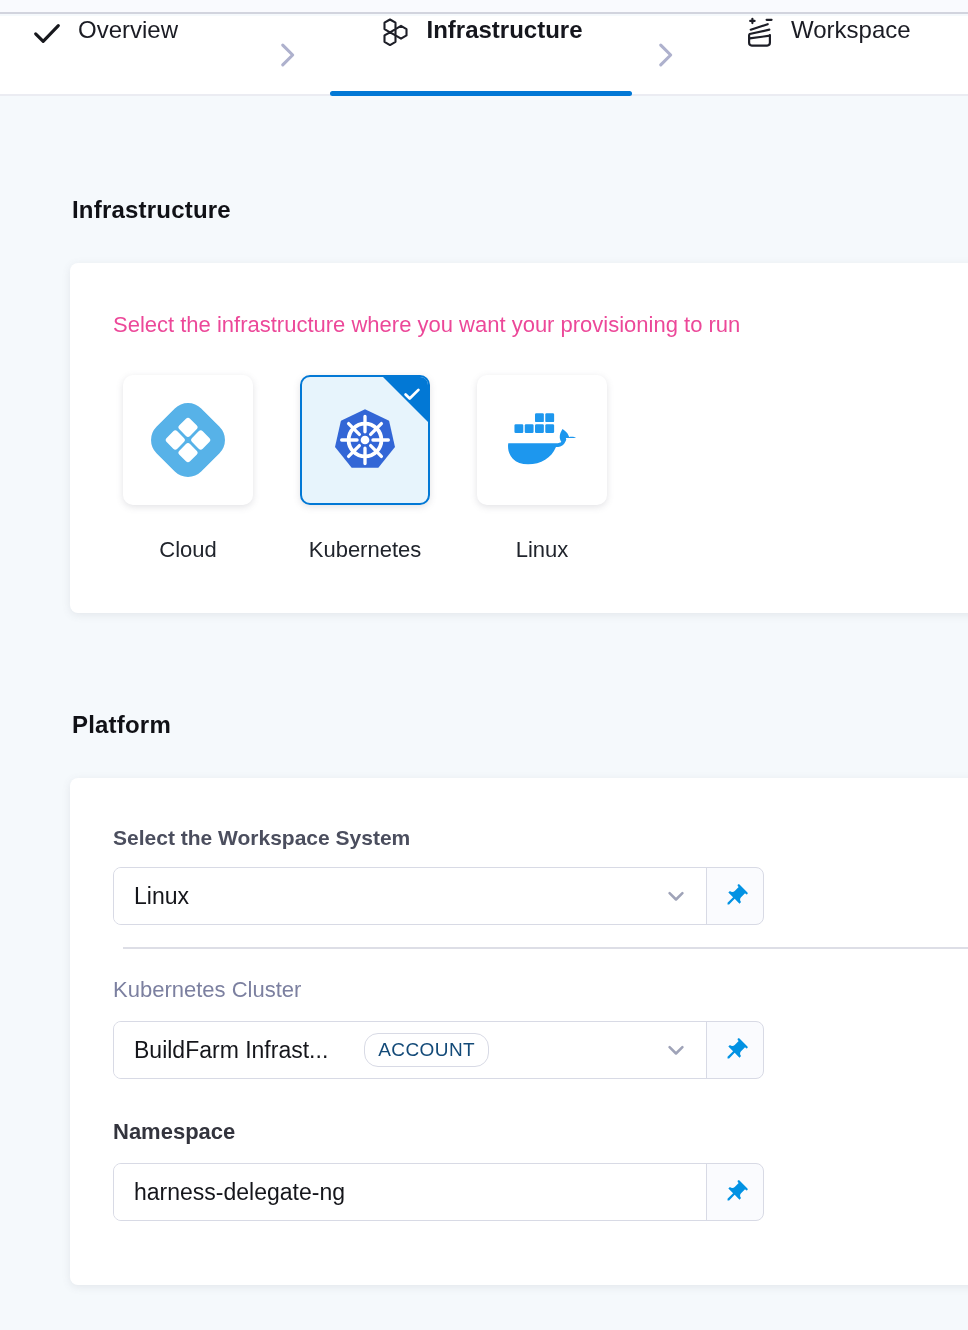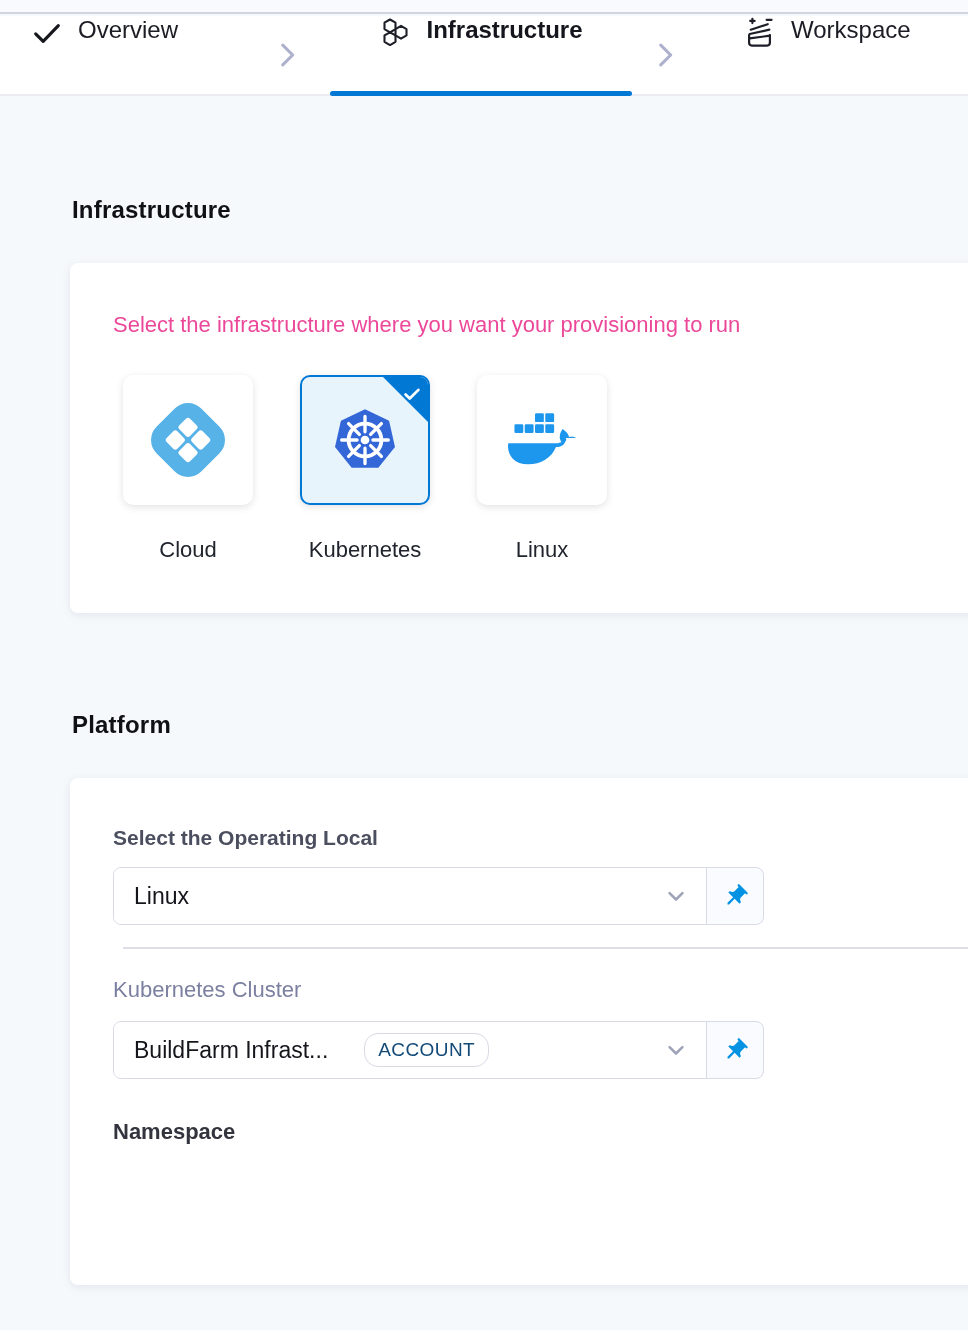--- a/index.html
+++ b/index.html
@@ -224,21 +224,21 @@
       <div class="tile-label">Linux</div>
     </div>
 
   </div>
 </div>
 
 <h2 class="section-heading" style="top:711px;">Platform</h2>
 
 <div class="card card-platform">
 
-  <div class="field-label-strong">Select the Operating Local</div>
+  <div class="field-label-strong">Select the Workspace System</div>
 
   <div class="control-group">
     <div class="control-main">
       <span class="control-value">Linux</span>
       <span class="control-spacer"></span>
       <span style="display:flex;">
         <svg width="28" height="28" viewBox="0 0 24 24" fill="none">
             <path d="M6.5 9.5L12 15l5.5-5.5" stroke="#9fa3b8" stroke-width="2.2" stroke-linecap="round" stroke-linejoin="round"></path>
           </svg>
       </span>
@@ -272,14 +272,27 @@
       <span class="pin-rot">
         <svg width="27" height="27" viewBox="0 0 24 24">
             <path fill="#0292e3" d="M16 9V4h1c.55 0 1-.45 1-1s-.45-1-1-1H7c-.55 0-1 .45-1 1s.45 1 1 1h1v5c0 1.66-1.34 3-3 3v2h5.97v7l1 1 1-1v-7H19v-2c-1.66 0-3-1.34-3-3z"></path>
           </svg>
       </span>
     </div>
   </div>
 
   <div class="field-label-dark">Namespace</div>
 
+  <div class="control-group" style="margin-top:18px;">
+    <div class="control-main">
+      <span class="control-value">harness-delegate-ng</span>
+      <span class="control-spacer"></span>
+    </div>
+    <div class="pin-segment">
+      <span class="pin-rot">
+        <svg width="27" height="27" viewBox="0 0 24 24">
+            <path fill="#0292e3" d="M16 9V4h1c.55 0 1-.45 1-1s-.45-1-1-1H7c-.55 0-1 .45-1 1s.45 1 1 1h1v5c0 1.66-1.34 3-3 3v2h5.97v7l1 1 1-1v-7H19v-2c-1.66 0-3-1.34-3-3z"></path>
+          </svg>
+      </span>
+    </div>
+  </div>
 
 </div>
 
 </body></html>

